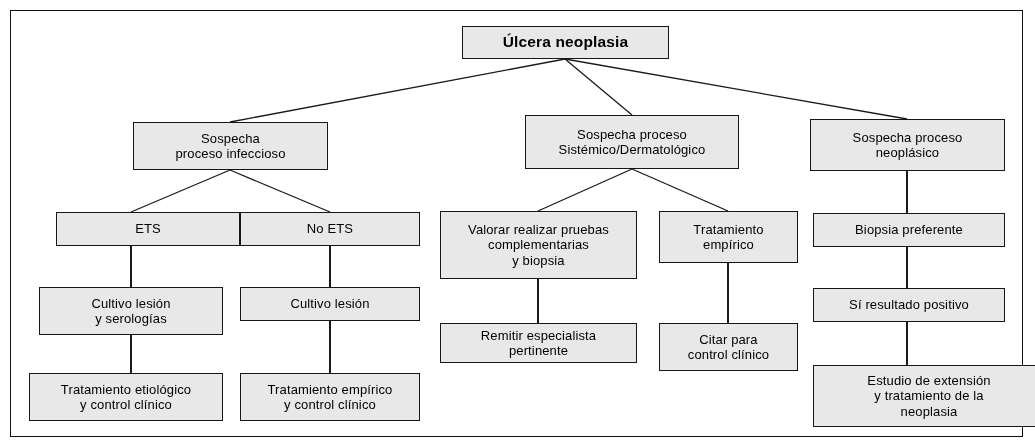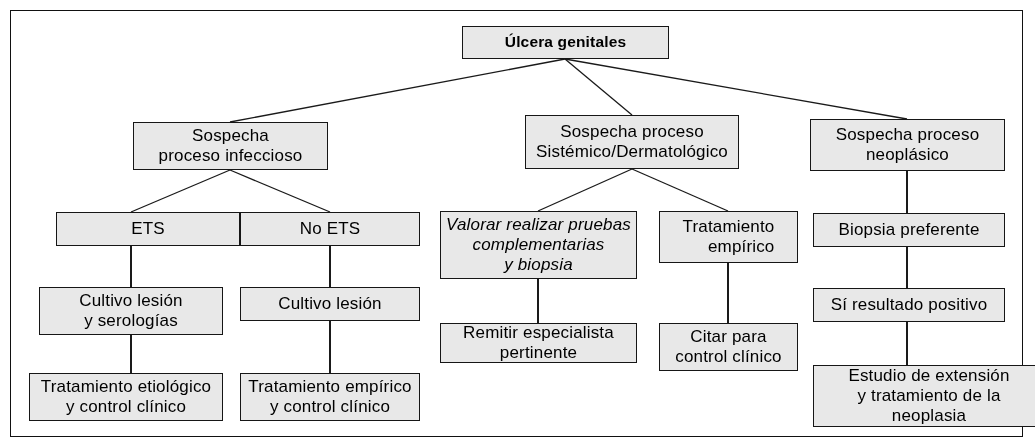--- a/index.html
+++ b/index.html
@@ -39,21 +39,21 @@
     position: absolute;
     box-sizing: border-box;
     background: #e8e8e8;
     border: 1.5px solid #161616;
     color: #000000;
     display: flex;
     align-items: center;
     justify-content: center;
     text-align: center;
     line-height: 1.17;
-    font-size: 17px;
+    font-size: 13px;
     white-space: pre-line;
     letter-spacing: 0.01em;
   }
   .node.title {
     font-size: 15.5px;
     font-weight: bold;
   }
 </style>
 </head>
 <body>
@@ -72,33 +72,33 @@
       <line x1="131" y1="246" x2="131" y2="287" stroke="#1a1a1a" stroke-width="1.6" shape-rendering="crispEdges"></line>
       <line x1="330" y1="246" x2="330" y2="287" stroke="#1a1a1a" stroke-width="1.6" shape-rendering="crispEdges"></line>
       <line x1="538" y1="279" x2="538" y2="323" stroke="#1a1a1a" stroke-width="1.6" shape-rendering="crispEdges"></line>
       <line x1="728" y1="263" x2="728" y2="323" stroke="#1a1a1a" stroke-width="1.6" shape-rendering="crispEdges"></line>
       <line x1="907" y1="247" x2="907" y2="288" stroke="#1a1a1a" stroke-width="1.6" shape-rendering="crispEdges"></line>
       <line x1="131" y1="335" x2="131" y2="373" stroke="#1a1a1a" stroke-width="1.6" shape-rendering="crispEdges"></line>
       <line x1="330" y1="321" x2="330" y2="373" stroke="#1a1a1a" stroke-width="1.6" shape-rendering="crispEdges"></line>
       <line x1="907" y1="322" x2="907" y2="365" stroke="#1a1a1a" stroke-width="1.6" shape-rendering="crispEdges"></line>
     </svg>
   <div id="nodes-layer">
-      <div class="node title" style="left: 462px; top: 26px; width: 207px; height: 33px;">Úlcera genitales</div>
+      <div class="node title" style="left: 462px; top: 26px; width: 207px; height: 33px;">Úlcera neoplasia</div>
       <div class="node" style="left: 133px; top: 122px; width: 195px; height: 48px;">Sospecha
 proceso infeccioso</div>
       <div class="node" style="left: 525px; top: 115px; width: 214px; height: 54px;">Sospecha proceso
 Sistémico/Dermatológico</div>
       <div class="node" style="left: 810px; top: 119px; width: 195px; height: 52px;">Sospecha proceso
 neoplásico</div>
       <div class="node" style="left: 39px; top: 212px; width: 184px; height: 34px; margin-left: 17px;">ETS</div>
       <div class="node" style="left: 240px; top: 212px; width: 180px; height: 34px;">No ETS</div>
-      <div class="node" style="left: 440px; top: 211px; width: 197px; height: 68px; font-style: italic;">Valorar realizar pruebas
+      <div class="node" style="left: 440px; top: 211px; width: 197px; height: 68px;">Valorar realizar pruebas
 complementarias
 y biopsia</div>
-      <div class="node" style="left: 659px; top: 211px; width: 139px; height: 52px; text-align: right;">Tratamiento
+      <div class="node" style="left: 659px; top: 211px; width: 139px; height: 52px;">Tratamiento
 empírico</div>
       <div class="node" style="left: 813px; top: 213px; width: 192px; height: 34px;">Biopsia preferente</div>
       <div class="node" style="left: 39px; top: 287px; width: 184px; height: 48px;">Cultivo lesión
 y serologías</div>
       <div class="node" style="left: 240px; top: 287px; width: 180px; height: 34px;">Cultivo lesión</div>
       <div class="node" style="left: 813px; top: 288px; width: 192px; height: 34px;">Sí resultado positivo</div>
       <div class="node" style="left: 440px; top: 323px; width: 197px; height: 40px;">Remitir especialista
 pertinente</div>
       <div class="node" style="left: 659px; top: 323px; width: 139px; height: 48px;">Citar para
 control clínico</div>

